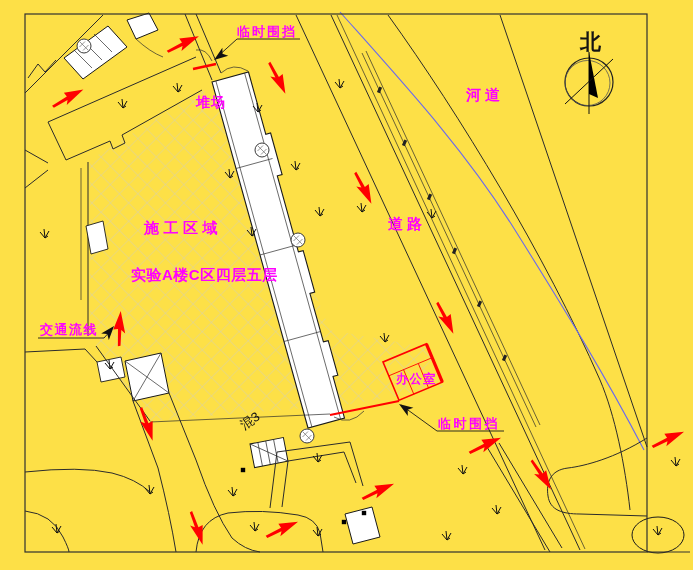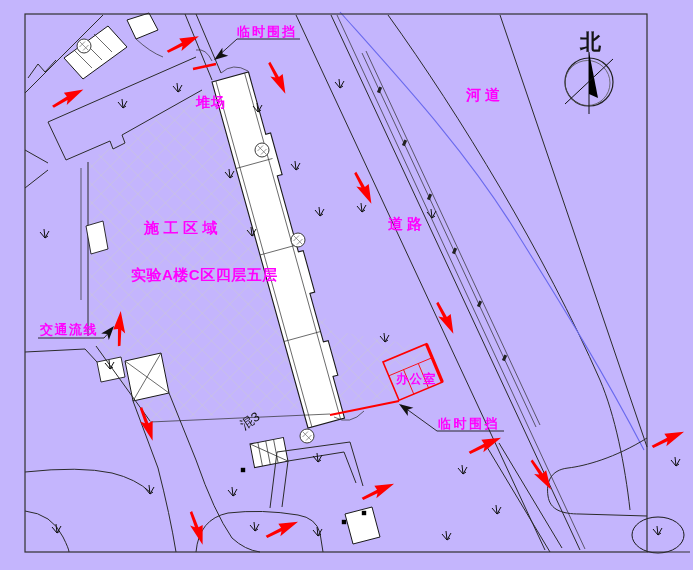--- a/index.html
+++ b/index.html
@@ -1,17 +1,17 @@
 <!DOCTYPE html>
 <html style="--color-annotation: #FF00FF; --color-flow: #FF0000; --color-fence: #FF0000; --color-water: #6A6AEE; --color-line: #1A1A1A; --color-hatch: #CBCBCB;"><head>
 <meta charset="utf-8">
 <style>
   html,body{margin:0;padding:0;background:#ffffff;}
   .canvas{
-    position:relative;width:693px;height:570px;background:#c4b5fd;
+    position:relative;width:693px;height:570px;background:#fde047;
     font-family:"Liberation Sans","DejaVu Sans",sans-serif;overflow:hidden;
   }
   svg{position:absolute;left:0;top:0;}
   svg text{font-family:"Liberation Sans","DejaVu Sans",sans-serif;}
   .mag{fill:var(--color-annotation,#FF00FF);font-weight:600;}
   .blk{fill:#141414;}
   .thin{stroke:#2b2b2b;stroke-width:1;fill:none;}
   .thin2{stroke:#2b2b2b;stroke-width:0.7;fill:none;}
   .redln{stroke:var(--color-fence,#FF0000);fill:none;}
   .leader{stroke:#1a1a1a;stroke-width:0.9;fill:none;}

